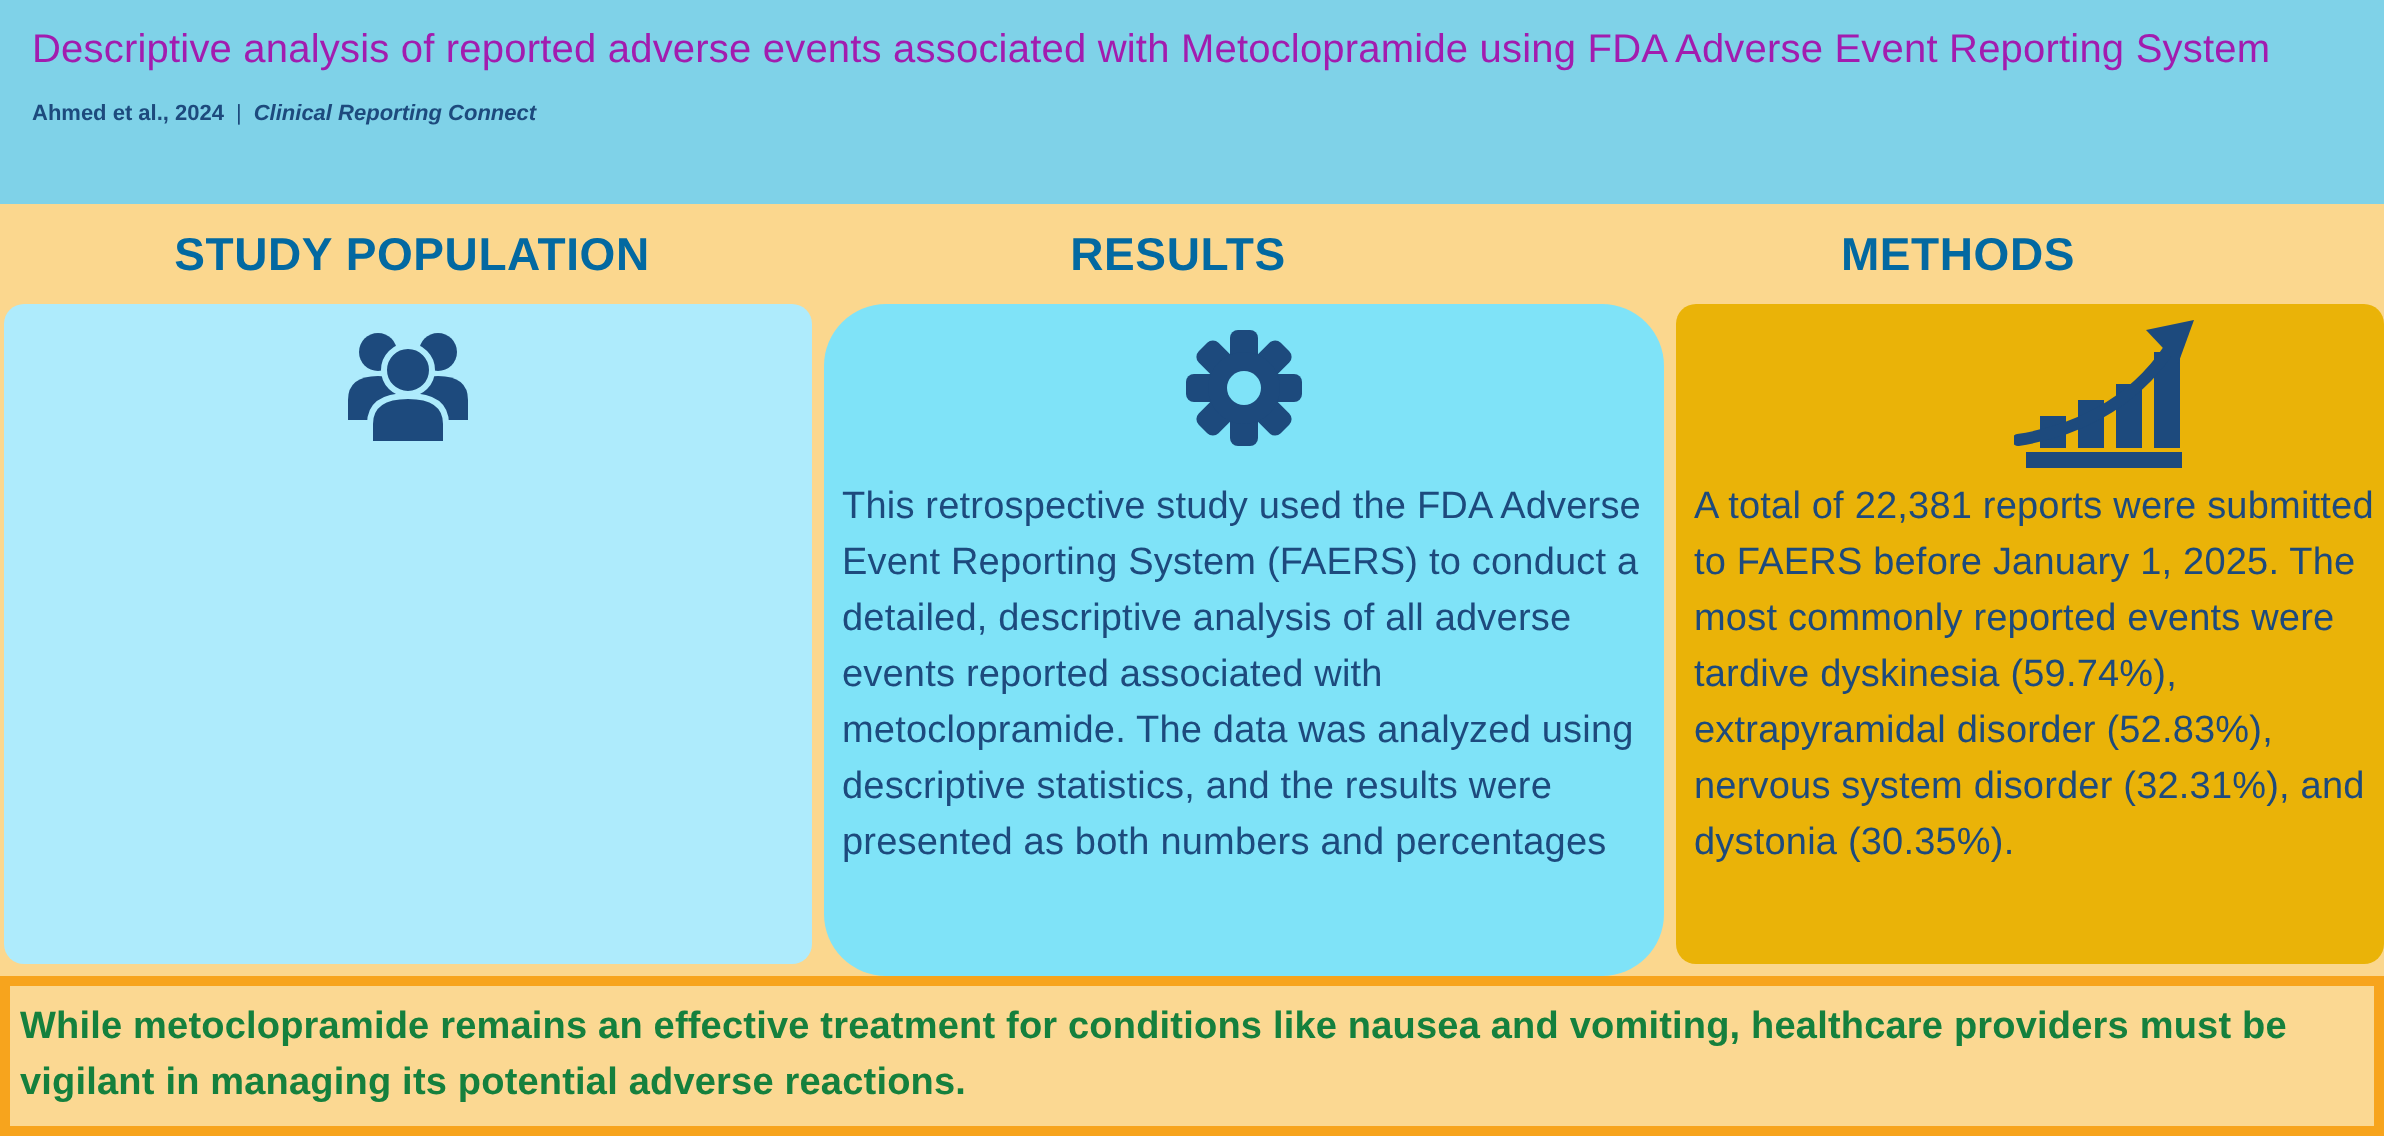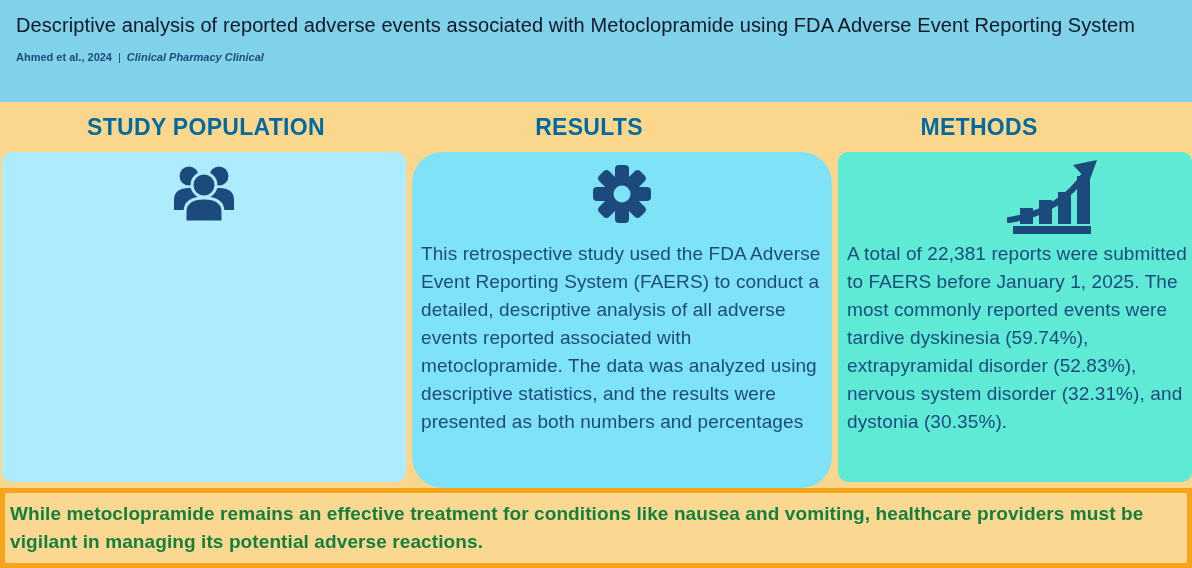--- a/index.html
+++ b/index.html
@@ -14,21 +14,21 @@
 
   
   .header {
     width: 100%;
     height: 102px;
     background: #7fd2e8;
     box-sizing: border-box;
     padding: 14px 10px 0 16px;
   }
   .title {
-    color: #0f172a;
+    color: #a21caf;
     font-size: 20px;
     font-weight: 500;
     letter-spacing: 0.1px;
     white-space: nowrap;
   }
   .subtitle {
     margin-top: 14px;
     color: #1d4a7d;
     font-size: 11px;
     font-weight: bold;
@@ -56,21 +56,21 @@
     box-sizing: border-box;
     align-items: flex-start;
   }
   .card {
     border-radius: 10px;
     color: #1d4a7d;
     box-sizing: border-box;
   }
   .card-population { width: 404px; height: 330px; background: #aeebfc; margin-right: 6px; }
   .card-methods    { width: 420px; height: 336px; background: #7fe3f8; margin-right: 6px; border-radius: 31px; }
-  .card-results    { flex: 1;      height: 330px; background: #5eead4; }
+  .card-results    { flex: 1;      height: 330px; background: #eab308; }
 
   .icon-wrap { display: flex; justify-content: center; padding-top: 12px; }
   .card-methods .icon-wrap { padding-top: 10px; }
   .card-results .icon-wrap { padding-top: 6px; transform: translateX(42px); }
 
   .card-body {
     font-size: 19px;
     line-height: 28px;
     padding: 0 8px 0 9px;
     margin-top: 14px;
@@ -94,21 +94,21 @@
   }
 
   svg { display: block; }
 </style>
 </head>
 <body>
 
 <div class="header">
   <div class="title">Descriptive analysis of reported adverse events associated with Metoclopramide using FDA Adverse Event Reporting System</div>
   <div class="subtitle">
-    <span>Ahmed et al., 2024</span><span class="sep">|</span><span class="journal">Clinical Pharmacy Clinical</span>
+    <span>Ahmed et al., 2024</span><span class="sep">|</span><span class="journal">Clinical Reporting Connect</span>
   </div>
 </div>
 
 <div class="band">
   <div class="bcol c1">STUDY POPULATION</div>
   <div class="bcol c3">RESULTS</div>
   <div class="bcol c2">METHODS</div>
 </div>
 
 <div class="cards">

